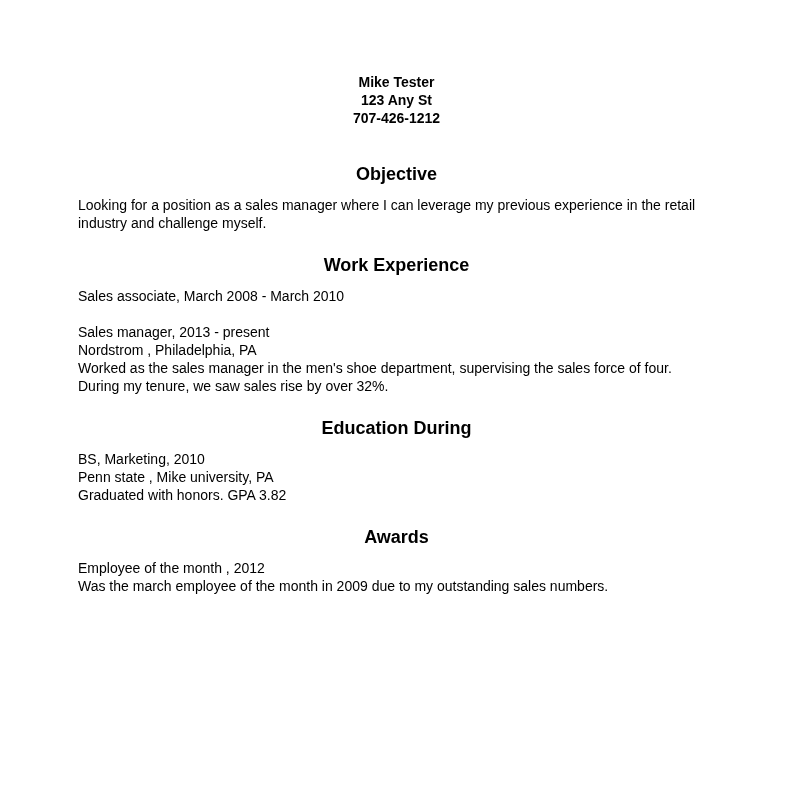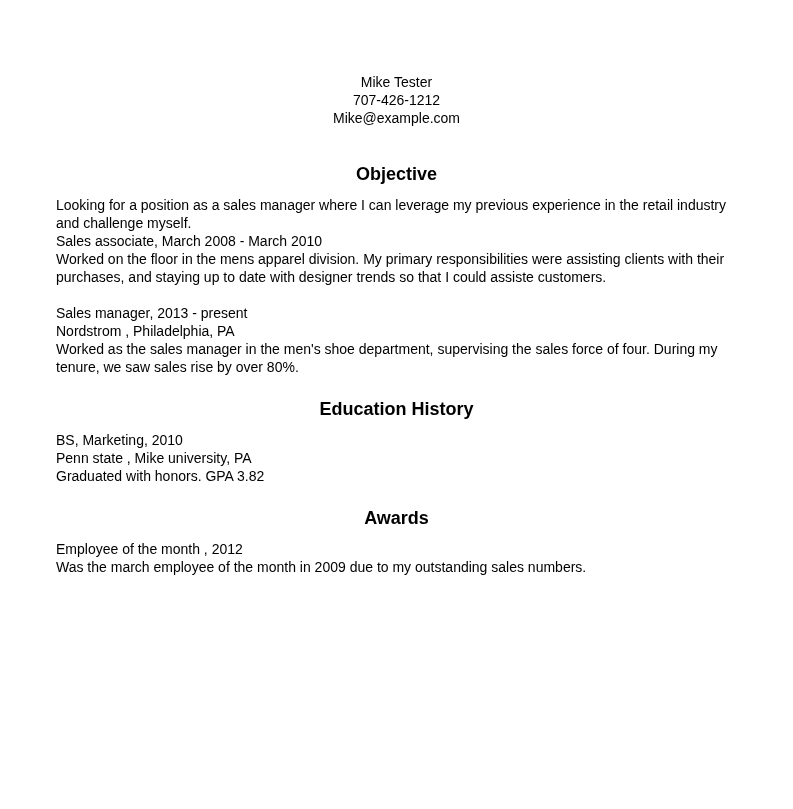--- a/index.html
+++ b/index.html
@@ -7,25 +7,26 @@
     width: 793px;
     height: 809px;
     box-sizing: border-box;
     background: #ffffff;
     color: #000000;
     font-family: "Liberation Sans", "DejaVu Sans", sans-serif;
     font-size: 14px;
     line-height: 18px;
     overflow: hidden;
   }
-  .content { padding: 0 56px; }
+  .content { padding: 0 78px; }
   .contact {
     padding-top: 73px;
     margin-bottom: 16px;
     text-align: center;
+    font-weight: bold;
   }
   .contact div { line-height: 18px; }
   h2.section-heading {
     font-size: 18px;
     line-height: 18px;
     font-weight: bold;
     text-align: center;
     margin: 24px 0 13px 0;
   }
   h2.section-heading.first { margin-top: 38px; }
@@ -33,42 +34,42 @@
   .line { margin: 0; }
   .job { margin-bottom: 18px; }
   .job:last-child { margin-bottom: 0; }
 </style>
 </head>
 <body>
 
 <div class="page">
   <div class="contact">
     <div class="line">Mike Tester</div>
+    <div class="line">123 Any St</div>
     <div class="line">707-426-1212</div>
-    <div class="line">Mike@example.com</div>
   </div>
 
   <div class="content">
 
     <h2 class="section-heading first">Objective</h2>
     <p class="body-text">Looking for a position as a sales manager where I can leverage my previous experience in the retail industry and challenge myself.</p>
 
+    <h2 class="section-heading">Work Experience</h2>
 
     <div class="job">
       <div class="line">Sales associate, March 2008 - March 2010</div>
-      <p class="body-text">Worked on the floor in the mens apparel division. My primary responsibilities were assisting clients with their purchases, and staying up to date with designer trends so that I could assiste customers.</p>
     </div>
 
     <div class="job">
       <div class="line">Sales manager, 2013 - present</div>
       <div class="line">Nordstrom , Philadelphia, PA</div>
-      <p class="body-text">Worked as the sales manager in the men's shoe department, supervising the sales force of four. During my tenure, we saw sales rise by over 80%.</p>
+      <p class="body-text">Worked as the sales manager in the men's shoe department, supervising the sales force of four. During my tenure, we saw sales rise by over 32%.</p>
     </div>
 
-    <h2 class="section-heading">Education History</h2>
+    <h2 class="section-heading">Education During</h2>
     <div class="line">BS, Marketing, 2010</div>
     <div class="line">Penn state , Mike university, PA</div>
     <div class="line">Graduated with honors. GPA 3.82</div>
 
     <h2 class="section-heading">Awards</h2>
     <div class="line">Employee of the month , 2012</div>
     <p class="body-text">Was the march employee of the month in 2009 due to my outstanding sales numbers.</p>
 
   </div>
 </div>

